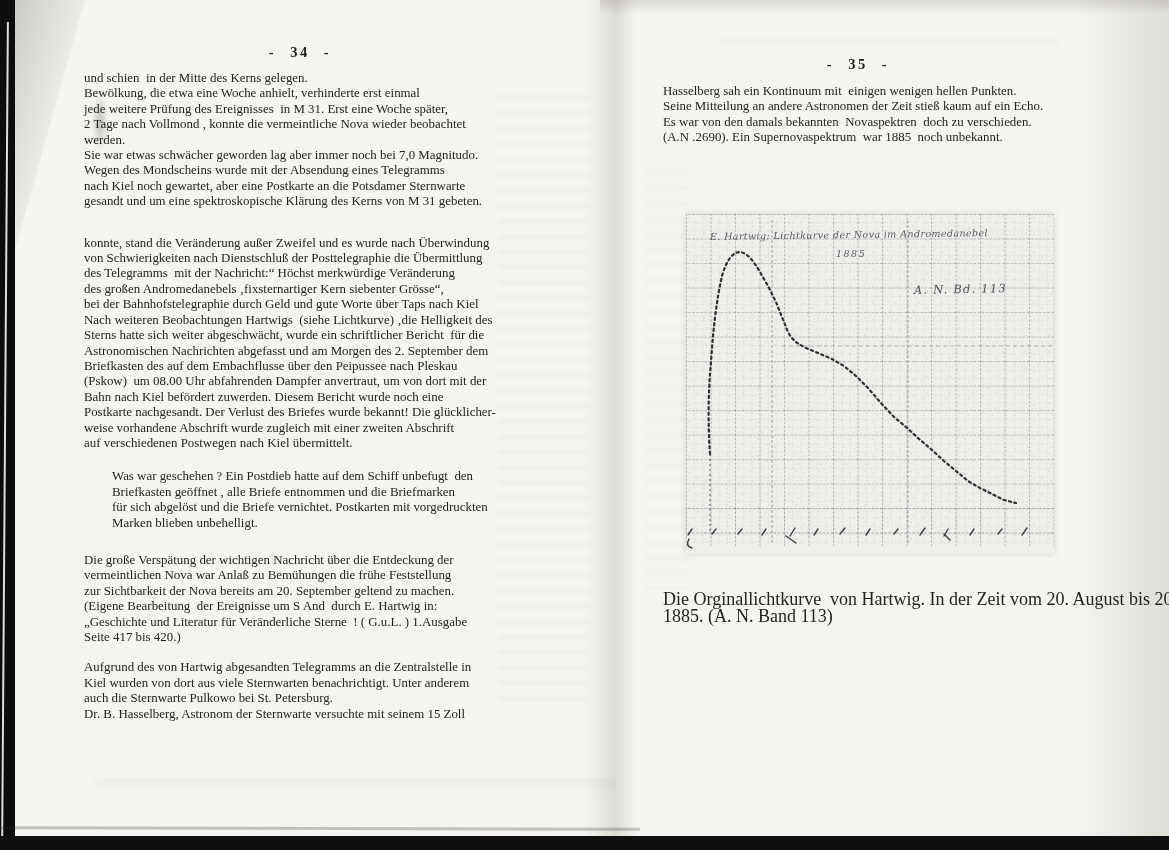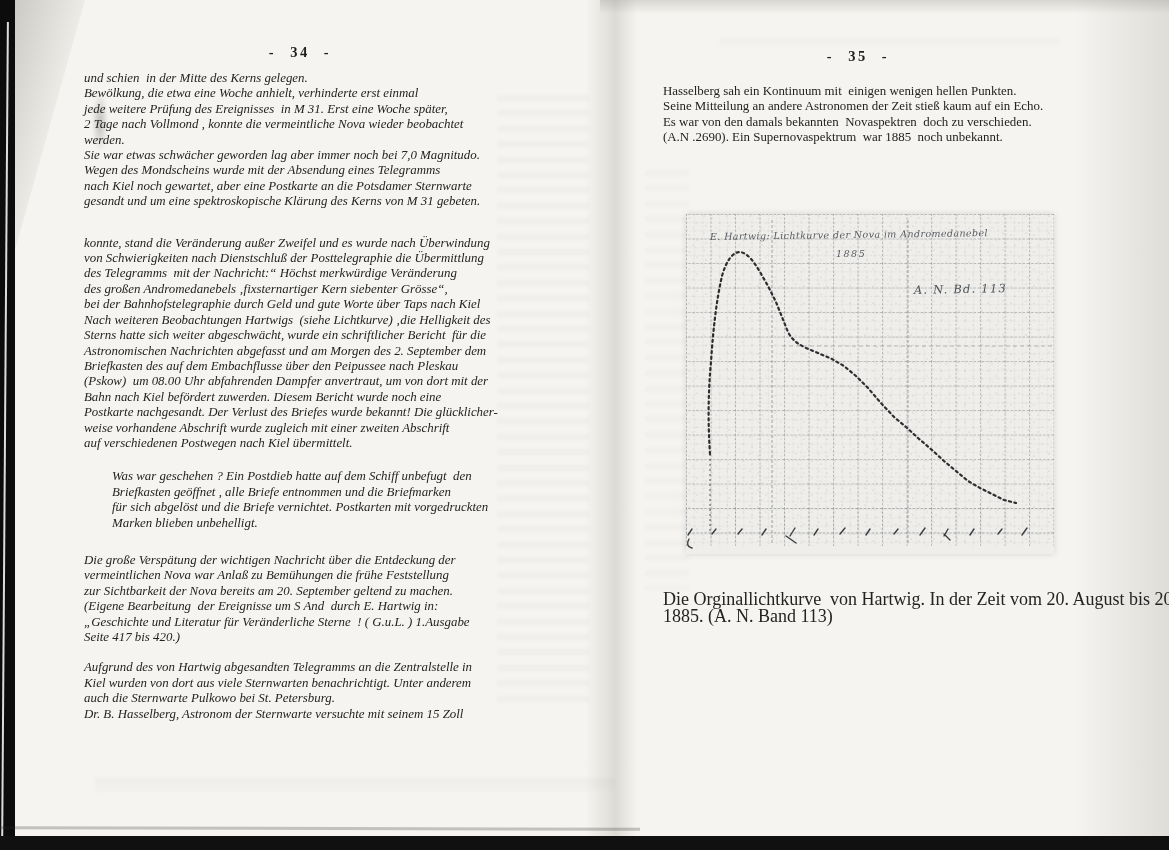--- a/index.html
+++ b/index.html
@@ -24,23 +24,23 @@
         background:repeating-linear-gradient(180deg,rgba(95,95,115,.07) 0 6px,rgba(95,95,115,0) 6px 15.4px);}
   .smudge-bleed-right{left:645px;top:170px;width:44px;height:420px;opacity:.5;
         background:repeating-linear-gradient(180deg,rgba(95,95,115,.06) 0 6px,rgba(95,95,115,0) 6px 15.4px);}
   .smudge-bleed-top{left:720px;top:38px;width:340px;height:12px;opacity:.5;
         background:linear-gradient(180deg,rgba(95,95,115,.07),rgba(95,95,115,0));}
   .smudge-footer{left:95px;top:778px;width:520px;height:18px;opacity:.6;
         background:linear-gradient(180deg,rgba(110,108,100,.09),rgba(110,108,100,0));}
   
   .pageno{position:absolute;font-size:14.5px;font-weight:bold;letter-spacing:2.5px;word-spacing:8px;text-align:center;width:120px;color:#1e1e1e;}
   .pageno-34{left:240px;top:44px;}
-  .pageno-35{left:798px;top:48px;}
+  .pageno-35{left:798px;top:56px;}
   .textcol{position:absolute;left:84px;top:71px;width:512px;font-size:12.9px;line-height:15.4px;}
-  .para{margin:0 0 15px 0;font-style:italic;}
+  .para{margin:0 0 15px 0;}
   .para.p1{margin-bottom:26px;}
   .para.p2{margin-bottom:18px;}
   .para.p3{margin-bottom:22px;margin-left:28px;}
   .para.p4{margin-bottom:15px;}
   .tline{white-space:pre;}
   .intro{position:absolute;left:663px;top:84px;width:500px;font-size:12.9px;line-height:15.4px;}
   .caption{position:absolute;left:663px;top:591px;width:500px;font-size:18px;line-height:16.5px;}
   
   .lightcurve{position:absolute;left:686px;top:214px;width:368px;height:340px;margin:0;
         background:#f9a8d4;box-shadow:0 0 6px rgba(120,118,110,.25);}

